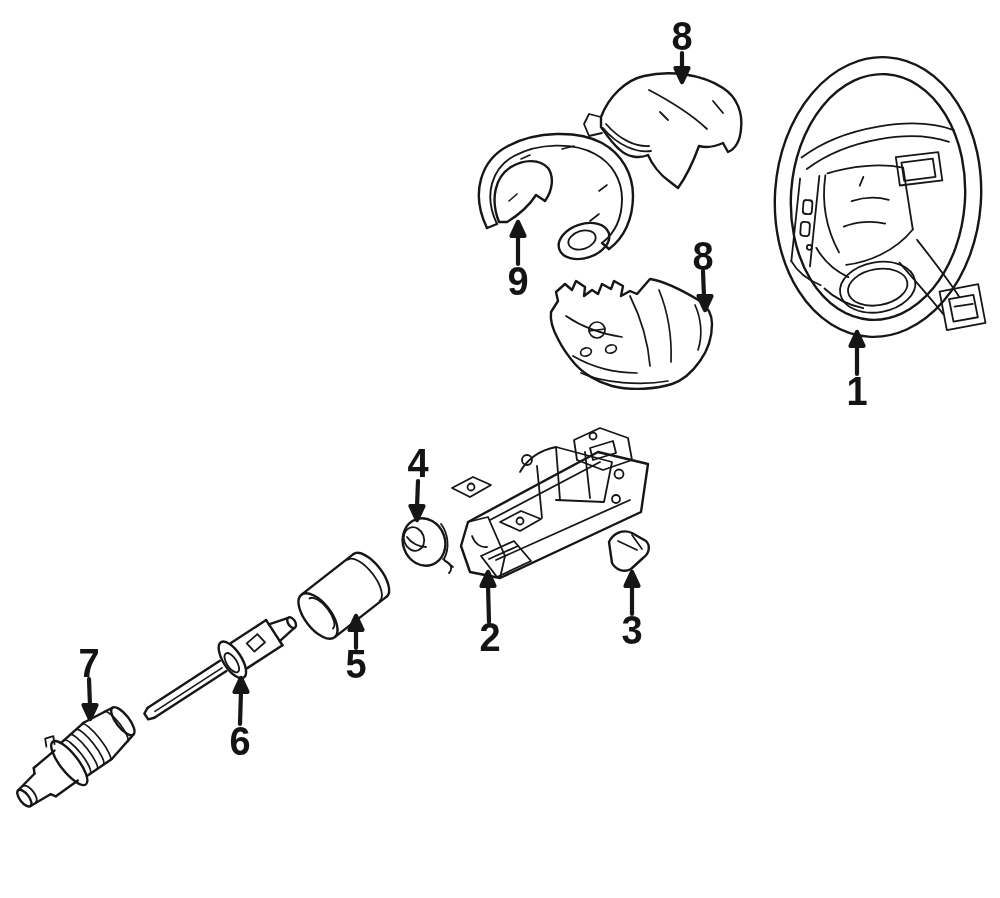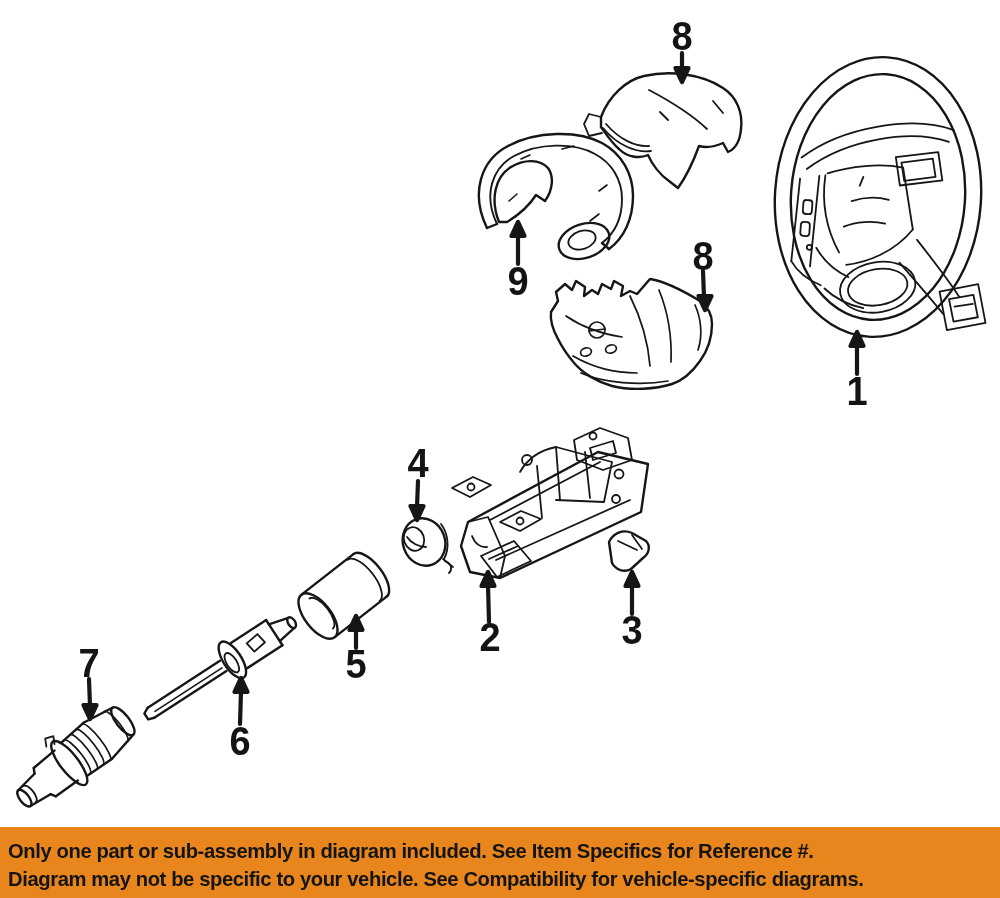--- a/index.html
+++ b/index.html
@@ -251,18 +251,14 @@
   <span class="callout" style="left:490px;top:637px">2</span>
   <span class="callout" style="left:632px;top:630px">3</span>
   <span class="callout" style="left:418px;top:463px">4</span>
   <span class="callout" style="left:356px;top:664px">5</span>
   <span class="callout" style="left:240px;top:741px">6</span>
   <span class="callout" style="left:89px;top:663px">7</span>
   <span class="callout" style="left:682px;top:36px">8</span>
   <span class="callout" style="left:703px;top:256px">8</span>
   <span class="callout" style="left:518px;top:281px">9</span>
 
-  <div class="banner">
-    <div class="banner-line">Only one part or sub-assembly in diagram included. See Item Specifics for Reference #.</div>
-    <div class="banner-line">Diagram may not be specific to your vehicle. See Compatibility for vehicle-specific diagrams.</div>
-  </div>
 
 </div>
 
 </body></html>

